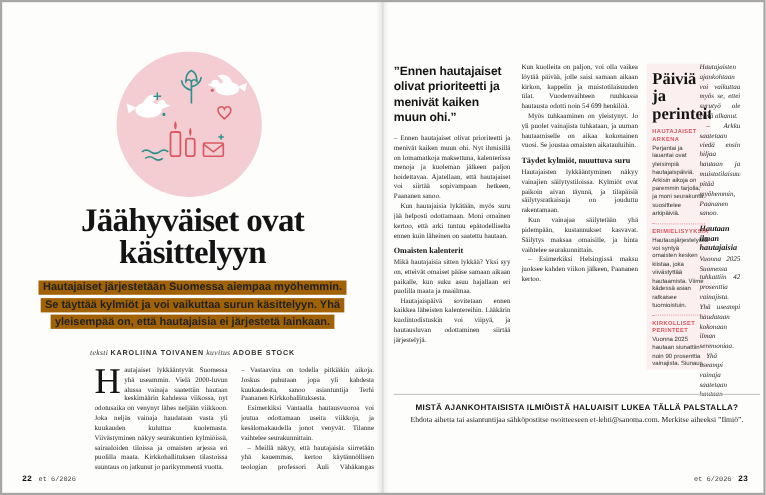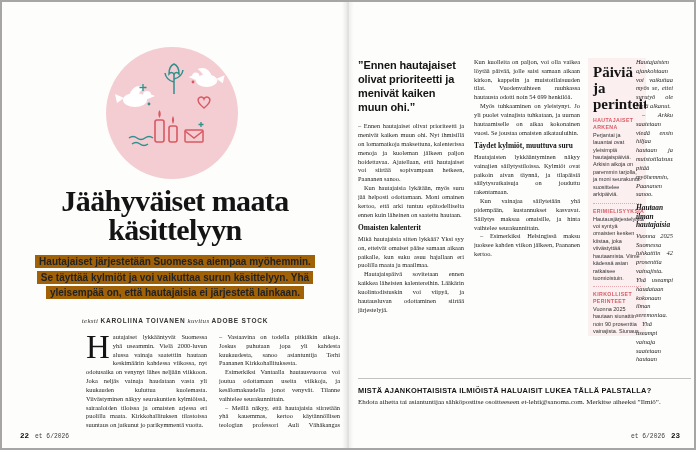--- a/index.html
+++ b/index.html
@@ -50,22 +50,22 @@
   .subhead { font-family:"Liberation Serif", serif; font-weight:700; font-size:7.4px;
              line-height:1.15; margin:5px 0 2px; color:#141414; }
   .factbox { position:absolute; left:240px; top:56px; width:58px; height:278px;
              background:#fbeff0; padding:7px 5px 5px; overflow:hidden; }
   .factbox h4 { font-family:"Liberation Serif", serif; font-weight:700; font-size:15px;
                 line-height:1.05; margin-bottom:5px; color:#141414; }
   .fb-label { font-family:"Liberation Sans", sans-serif; font-weight:700; font-size:5.2px;
               letter-spacing:0.4px; color:#d95862; margin-bottom:1.5px; line-height:1.25; }
   .fb-text { font-family:"Liberation Sans", sans-serif; font-size:5.5px; line-height:1.35; color:#333; }
   .fb-section + .fb-section { border-top:1px dotted #e7a9b0; margin-top:4px; padding-top:4px; }
-  .promo { position:absolute; left:10px; width:333px; top:376px; border-top:1px solid #c2c2c2;
-           padding-top:7px; text-align:left; }
+  .promo { position:absolute; left:10px; width:333px; top:356px; border-top:1px solid #c2c2c2;
+           padding-top:7px; text-align:center; }
   .promo h4 { font-family:"Liberation Sans", sans-serif; font-weight:700; font-size:7.4px;
               letter-spacing:0.25px; color:#141414; margin-bottom:3px; }
   .promo p { font-size:7px; line-height:1.35; color:#222; }
   .promo strong { font-weight:400; }
 </style>
 </head>
 <body>
 
 <div class="spread">
 
@@ -120,21 +120,21 @@
         <g stroke="#2f8f8c" stroke-width="1.3">
           <path d="M46 46 v7 M42.5 49.5 h7"></path>
           <path d="M104 84 v5 M101.5 86.5 h5"></path>
           <circle cx="52" cy="66" r="1.4" fill="#2f8f8c" stroke="none"></circle>
           <circle cx="96" cy="44" r="1.4" fill="#d95862" stroke="none"></circle>
         </g>
       </svg>
     </div>
 
     <h1 class="headline">
-      <span>Jäähyväiset maata</span><br>
+      <span>Jäähyväiset ovat</span><br>
       <span>käsittelyyn</span>
     </h1>
 
     <p class="intro">
       <span class="hl">Hautajaiset järjestetään Suomessa aiempaa myöhemmin. Se täyttää kylmiöt ja voi vaikuttaa surun käsittelyyn. Yhä yleisempää on, että hautajaisia ei järjestetä lainkaan.</span>
     </p>
 
     <p class="byline">
       <em>Teksti</em>
       <span class="caps">KAROLIINA TOIVANEN</span>

